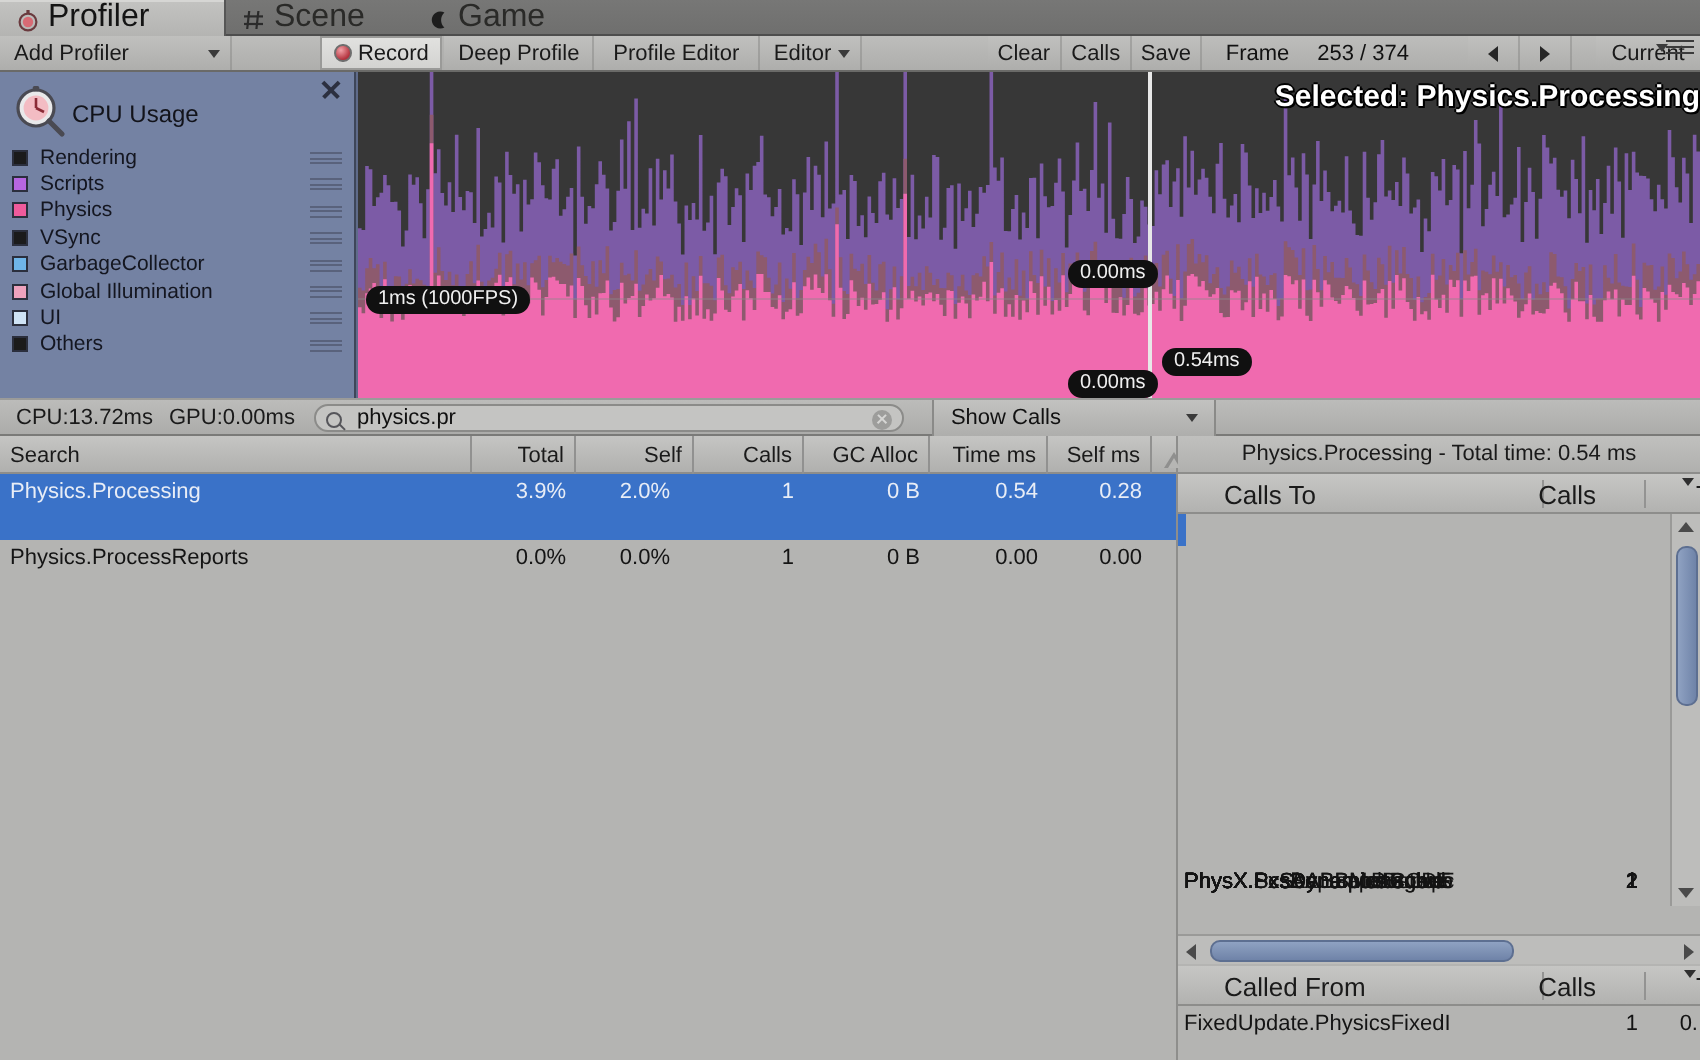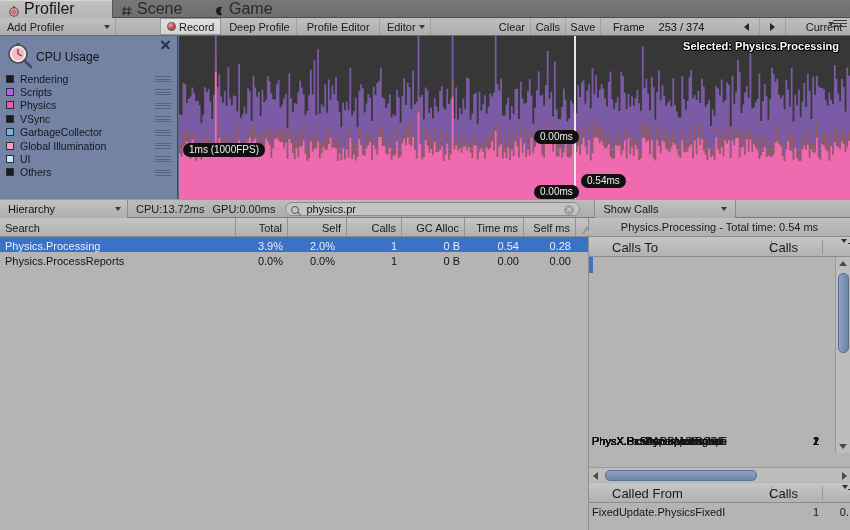--- a/index.html
+++ b/index.html
@@ -116,21 +116,21 @@
     background:#373737; overflow:hidden; }
   .graph svg { display:block; }
   .gridline { position:absolute; left:0; width:671px; height:1px; background:#8a8a8a66; }
   .selline { position:absolute; top:0; width:2px; height:163px; background:#e8e8e8; }
   .glabel {
     position:absolute; font-size:10px; color:#f0f0f0;
     background:#101010; border-radius:7px; padding:1px 6px 2px 6px;
     white-space:nowrap; line-height:11px;
   }
   .seltext {
-    position:absolute; right:11px; top:4px; font-size:11px; font-weight:bold;
+    position:absolute; right:0; top:4px; font-size:15px; font-weight:bold;
     color:#ffffff; text-shadow: 1px 1px 0 #000, -1px 0 0 #000, 0 -1px 0 #000, 1px 0 0 #000, 0 1px 0 #000;
     white-space:nowrap;
   }
 
   
   .toolbar2 {
     position:absolute; left:0; top:199px; width:850px; height:19px;
     background: linear-gradient(#bcbcba, #acacaa);
     border-top: 1px solid #77777550;
     border-bottom: 1px solid #7a7a78;
@@ -172,21 +172,21 @@
 
   
   .lefttable { position:absolute; left:0; top:218px; width:588px; height:312px; background:#b4b4b2; }
   .lt-head { position:relative; height:19px; background: linear-gradient(#c5c5c3,#b0b0ae);
     border-bottom:1px solid #8d8d8b; }
   .lt-head .cell {
     position:absolute; top:0; height:19px; display:flex; align-items:center;
     font-size:11px; color:#1a1a1a; border-right:1px solid #919190;
     padding:0 5px;
   }
-  .lt-row { position:relative; height:15px; }
+  .lt-row { position:relative; height:33px; }
   .lt-row.sel { background:#3a72c8; }
   .lt-row .cell { position:absolute; top:0; height:17px; display:flex; align-items:center;
     font-size:11px; color:#141414; padding:0 5px; }
   .lt-row.sel .cell { color:#e8edf6; }
   .sorttri { width:0;height:0;border-left:5px solid transparent;border-right:5px solid transparent;
     border-bottom:8px solid transparent; position:relative; }
   .sorttri:after { content:''; position:absolute; left:-5px; top:0;
     width:0;height:0;border-left:5px solid transparent;border-right:5px solid transparent;border-bottom:8px solid #8f8f8e; }
   .sorttri:before { content:''; position:absolute; left:-3px; top:3px; z-index:2;
     width:0;height:0;border-left:3px solid transparent;border-right:3px solid transparent;border-bottom:5px solid #b6b6b4; }
@@ -428,24 +428,20 @@
       <div class="selline" style="left:395px;"></div>
       <div class="glabel" style="left:4px; top:107px;">1ms (1000FPS)</div>
       <div class="glabel" style="left:355px; top:94px;">0.00ms</div>
       <div class="glabel" style="left:355px; top:149px;">0.00ms</div>
       <div class="glabel" style="left:402px; top:138px;">0.54ms</div>
       <div class="seltext">Selected: Physics.Processing</div>
     </div>
   </div>
 
   <div class="toolbar2">
-    <div class="hierdrop">
-      <span>Hierarchy</span>
-      <span class="caret"></span>
-    </div>
     <span class="statlabel">CPU:13.72ms</span>
     <span class="statlabel">GPU:0.00ms</span>
     <div class="searchwrap">
       <span class="mag"></span>
       <input type="text" value="physics.pr" placeholder="" style="">
       <span class="clearx"></span>
     </div>
     <div class="showcalls">
       <span>Show Calls</span>
       <span class="caret"></span>

